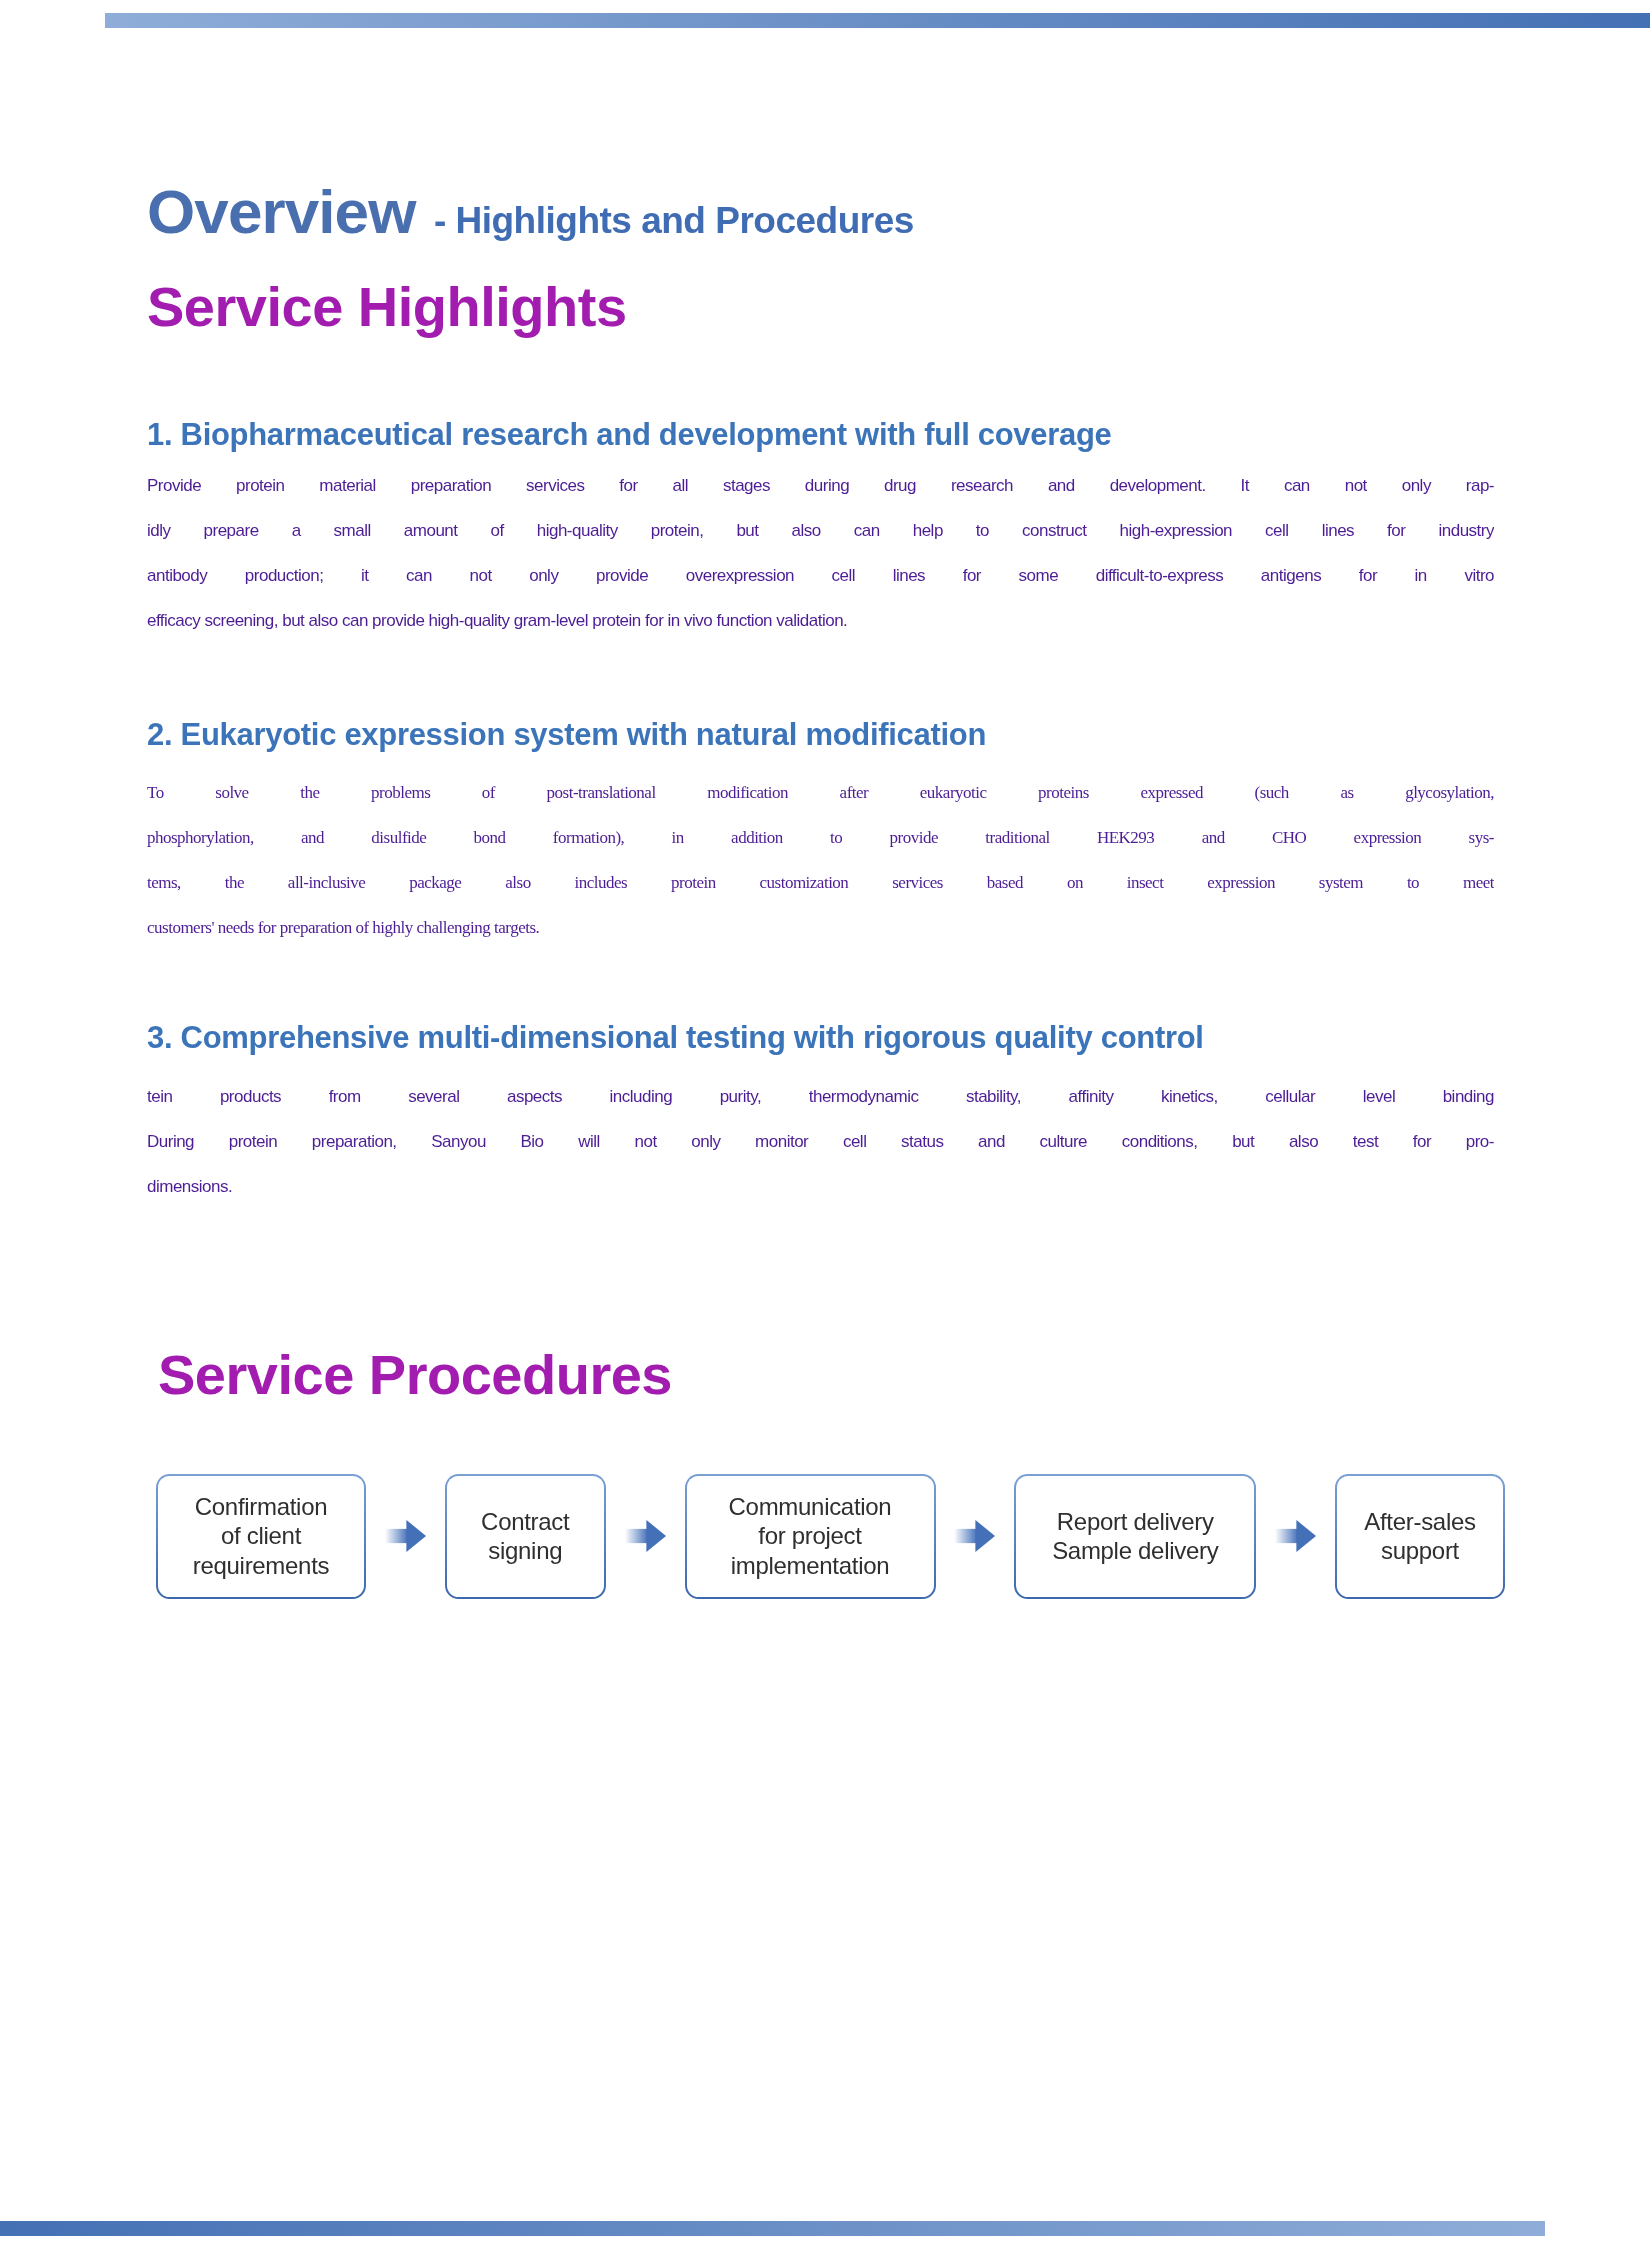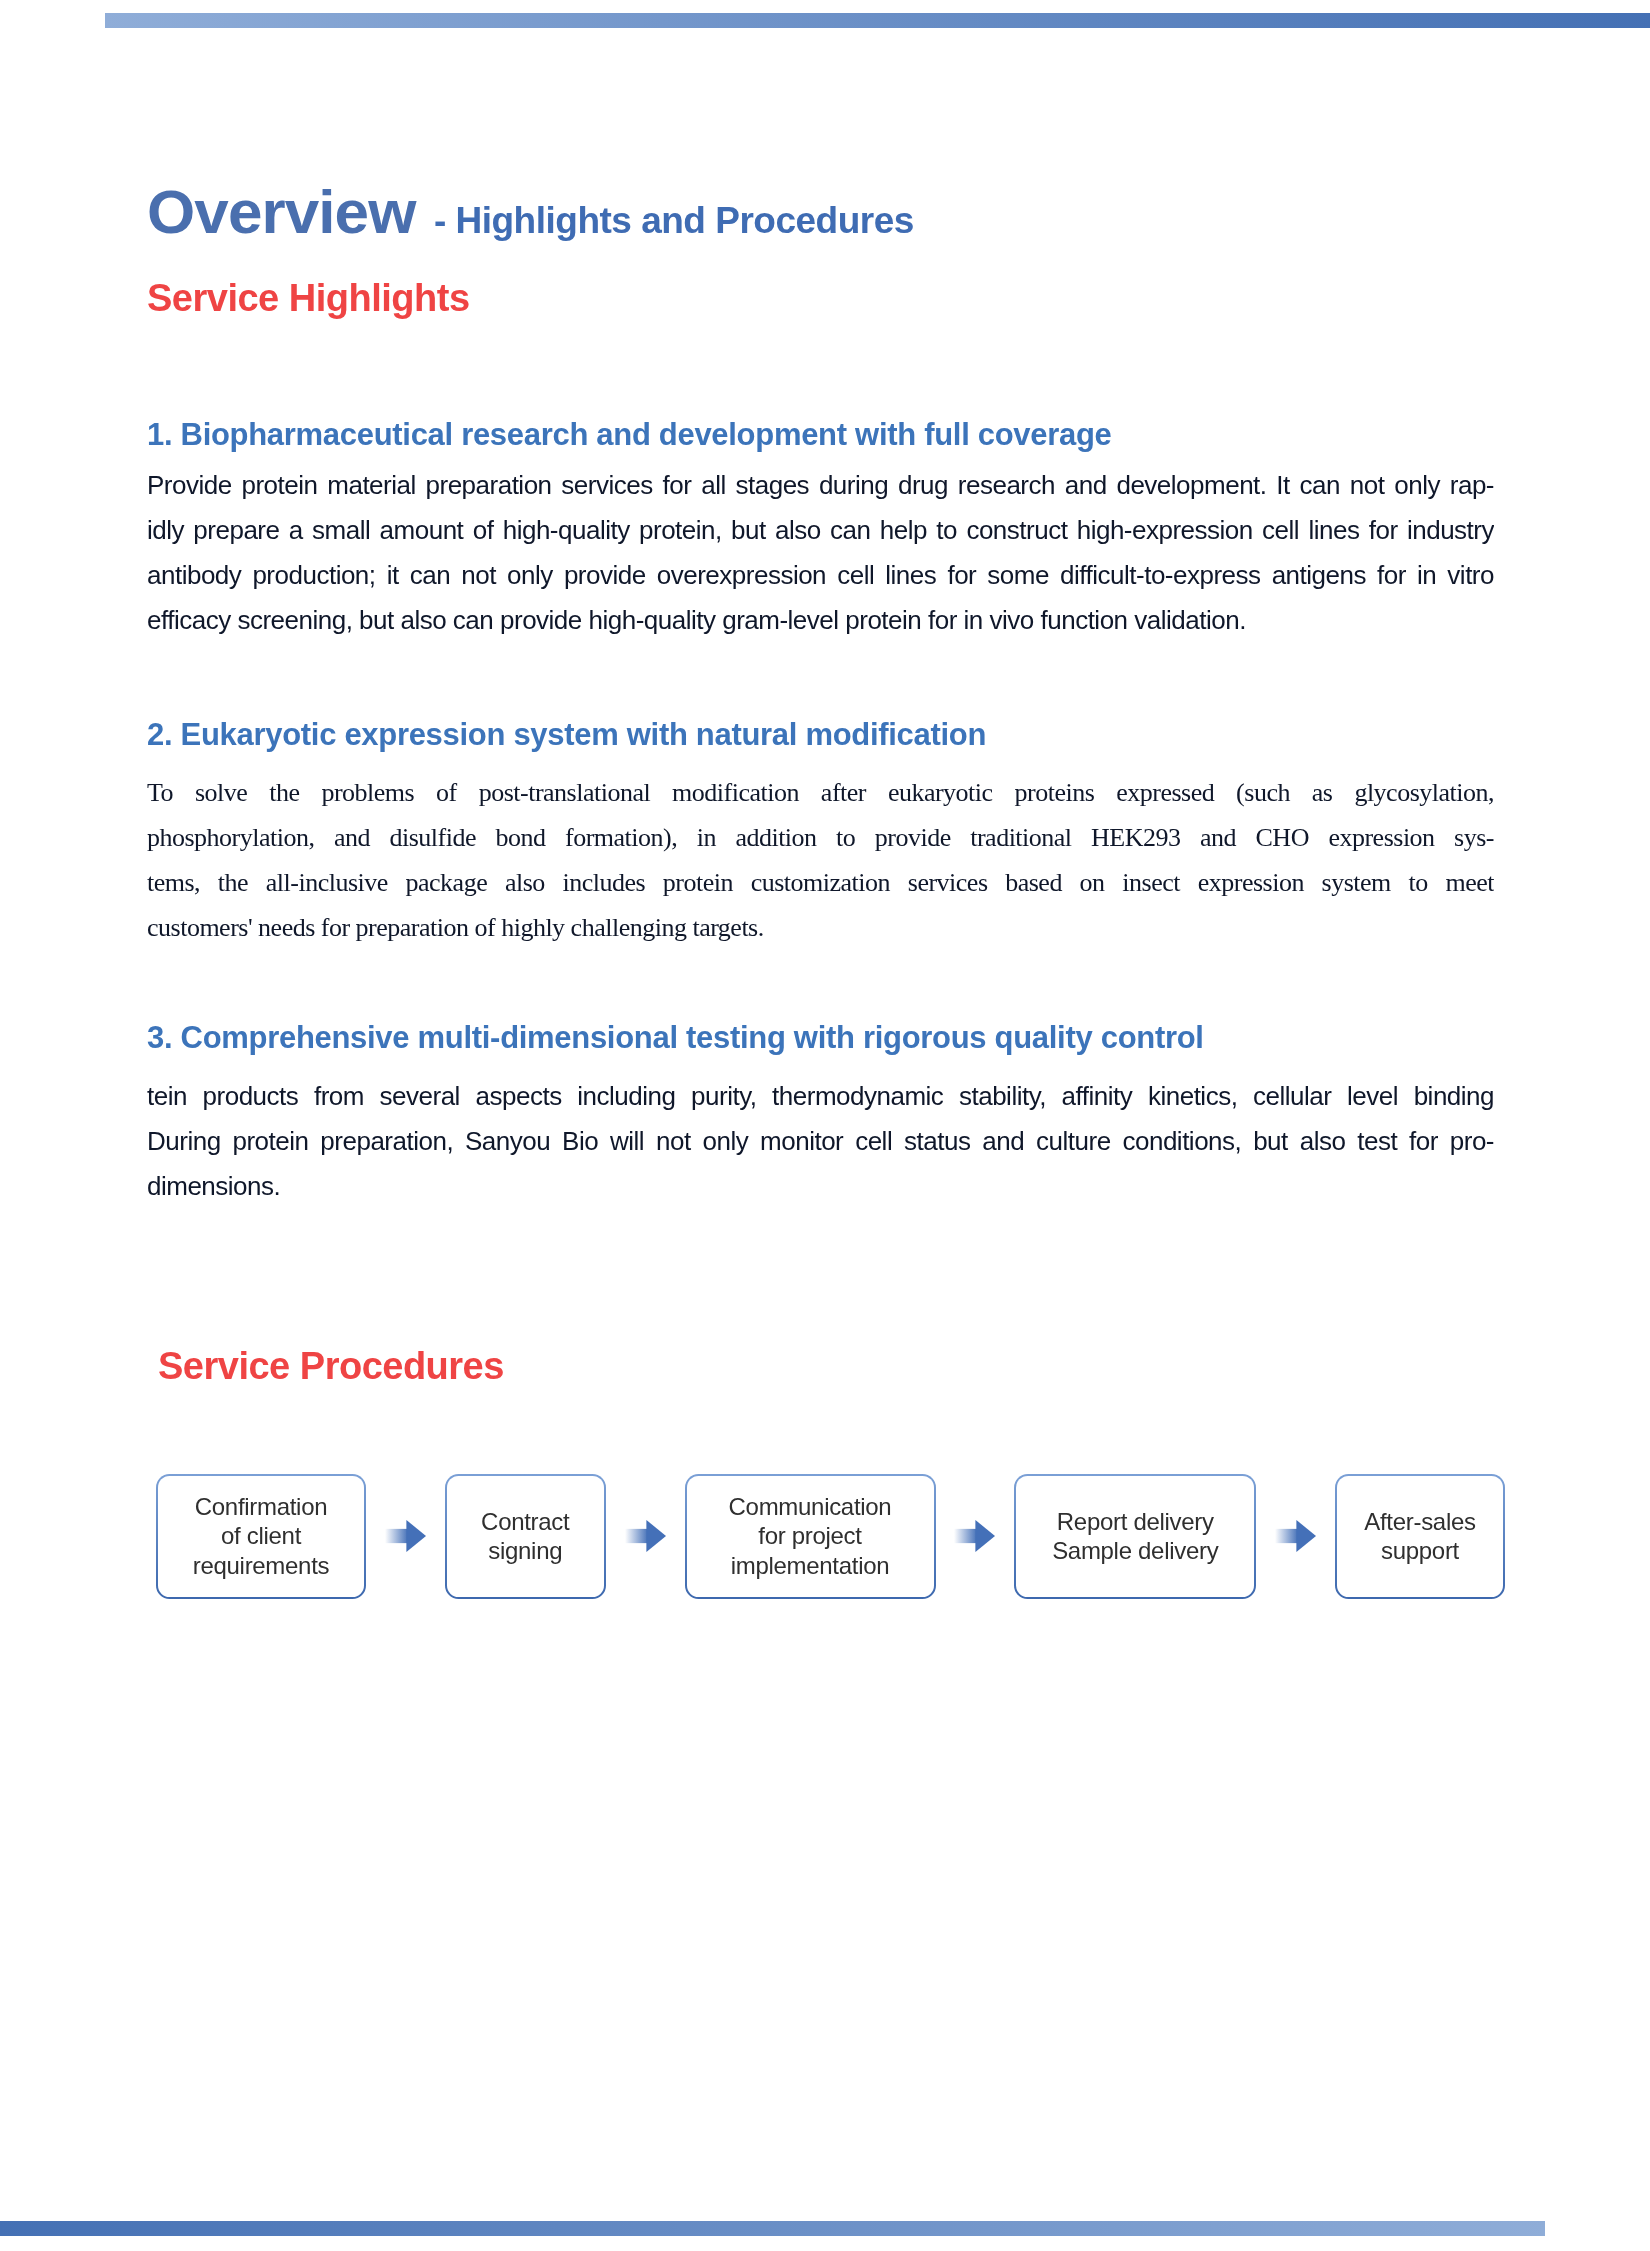--- a/index.html
+++ b/index.html
@@ -24,32 +24,32 @@
     position:absolute;left:147px;top:176px;white-space:nowrap;
   }
   .main-title{
     font-size:62px;font-weight:bold;color:#4a6fae;letter-spacing:-0.9px;
   }
   .sub-title{
     font-size:37px;font-weight:bold;color:#3f6cb3;margin-left:14.4px;letter-spacing:-0.5px;
   }
   .section-title{
     position:absolute;left:147px;
-    font-size:38px;font-weight:bold;color:#ef4444;line-height:1;white-space:nowrap;letter-spacing:-0.5px;
+    font-size:56px;font-weight:bold;color:#a21caf;line-height:1;white-space:nowrap;letter-spacing:-0.5px;
   }
   #service-highlights{top:279px;}
   #service-procedures{top:1347px;left:158px;}
   
   .hl-heading{
     position:absolute;left:147px;width:1350px;
     font-size:31px;font-weight:bold;color:#3c74ba;line-height:1;white-space:nowrap;letter-spacing:-0.3px;
   }
   .hl-body{
     position:absolute;left:147px;width:1347px;
-    font-size:26px;color:#0f172a;letter-spacing:-0.5px;
+    font-size:17px;color:#4c1d95;letter-spacing:-0.5px;
   }
   .pline{
     line-height:45px;
     text-align:justify;text-align-last:justify;
     white-space:nowrap;overflow:hidden;
   }
   .pline.last{text-align-last:left;}
   #hl1-heading{top:419px;}   #hl1-body{top:463px;}
   #hl2-heading{top:719px;}   #hl2-body{top:770px;font-family:Liberation Serif, serif;}
   #hl3-heading{top:1022px;}  #hl3-body{top:1074px;}

